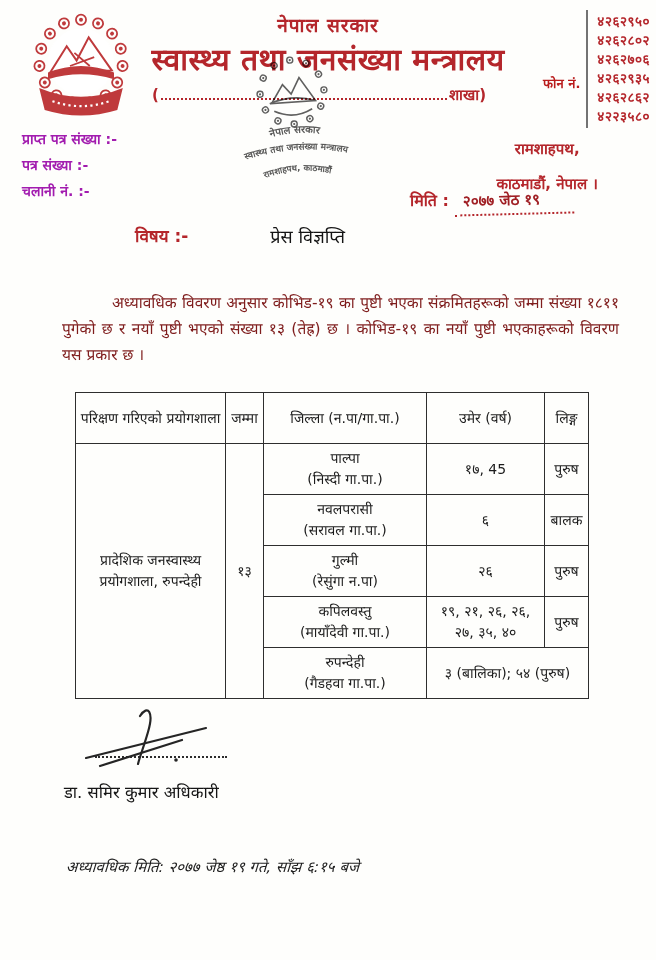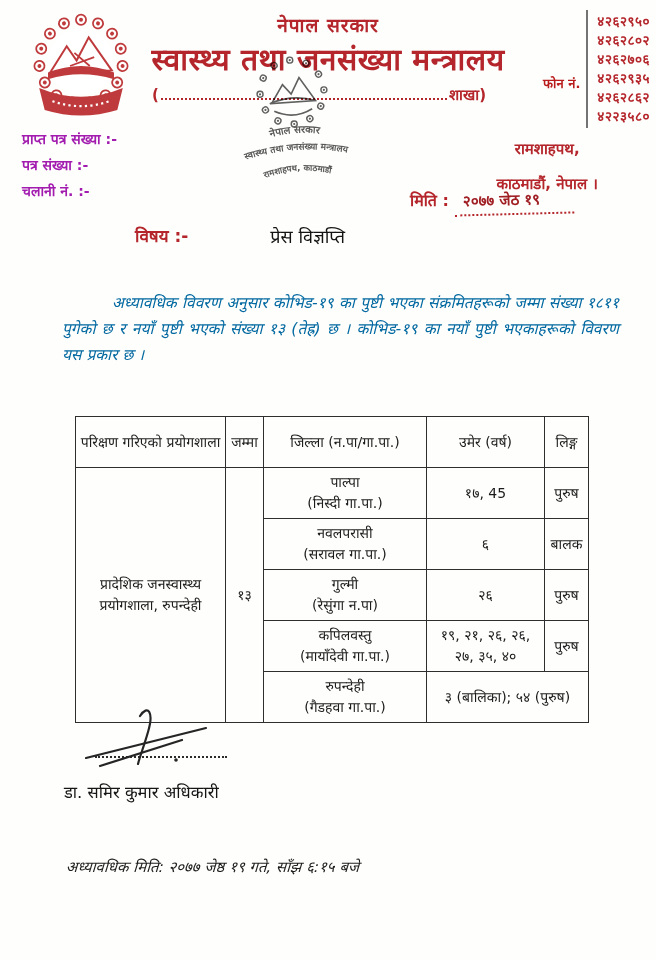--- a/index.html
+++ b/index.html
@@ -32,24 +32,24 @@
   .date-line{position:absolute;top:189px;left:410px;display:flex;align-items:flex-start;}
   .date-label{color:#b4262b;font-size:16px;font-weight:bold;margin-right:6px;}
   .date-value{color:#a01f24;font-size:15px;font-weight:bold;
     border-bottom:2.5px dotted #b4262b;padding:0 34px 4px 8px;transform:rotate(-1.5deg);}
   
   .subject-row{position:absolute;top:224px;left:135px;display:flex;align-items:flex-start;}
   .subject-label{color:#b4262b;font-size:17px;font-weight:bold;}
   .subject-value{color:#141414;font-size:18px;margin-left:82px;}
   
   .body-par{position:absolute;top:274px;left:62px;width:557px;
-    font-size:15.5px;line-height:1.68;text-align:justify;text-indent:50px;color:#0369a1;font-style:italic;}
+    font-size:15.5px;line-height:1.68;text-align:justify;text-indent:50px;color:#7f1d1d;}
   
   .covid-table{position:absolute;top:392px;left:75px;border-collapse:collapse;
-    table-layout:fixed;width:513px;margin-top:24px;}
+    table-layout:fixed;width:513px;}
   .covid-table th,.covid-table td{border:1.6px solid #2e2e2e;text-align:center;
     vertical-align:middle;font-size:14px;line-height:1.5;padding:3px 3px;color:#1c1c1c;
     font-weight:normal;}
   .covid-table th{height:44px;}
   .covid-table td{height:44px;}
   .cell-sub{display:block;}
   
   .sig-dots{position:absolute;top:740px;left:95px;width:132px;height:16px;
     border-bottom:2.5px dotted #2c2c2c;}
   .sig-svg{position:absolute;left:78px;top:702px;width:170px;height:72px;}

